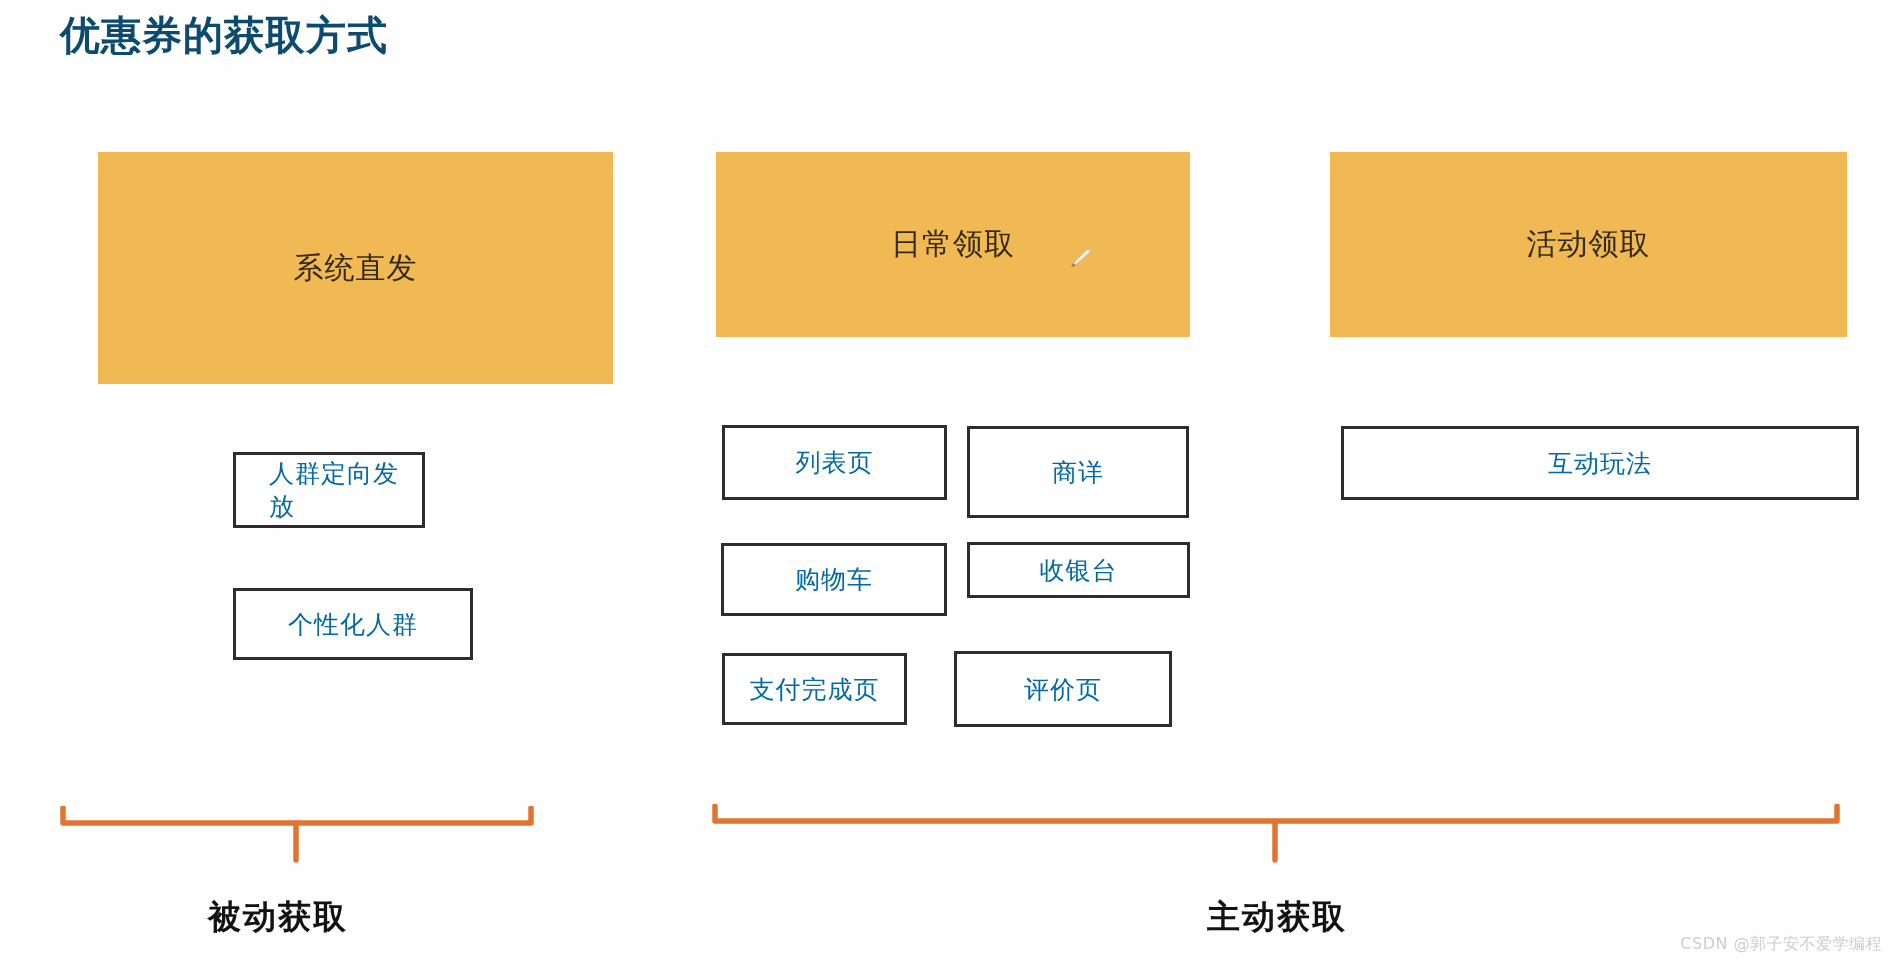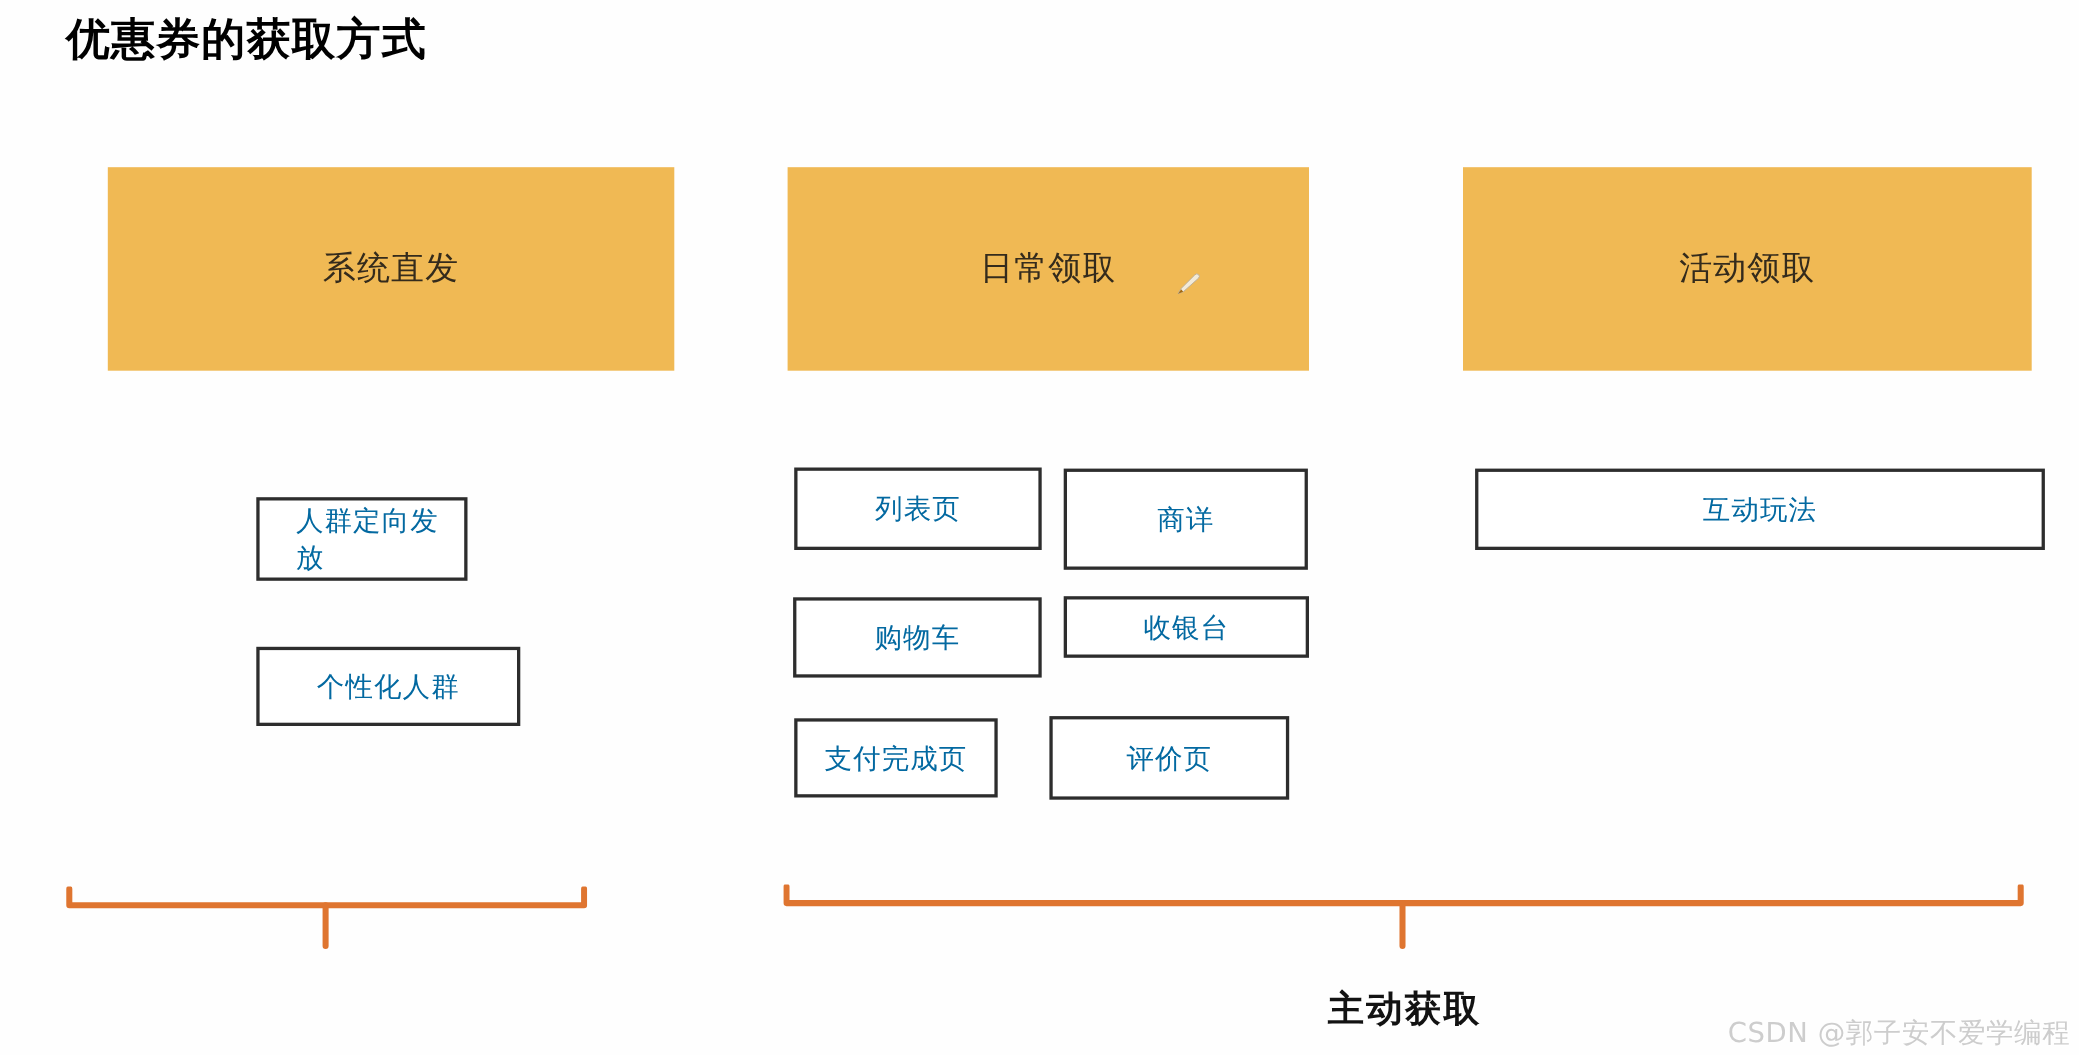--- a/index.html
+++ b/index.html
@@ -14,35 +14,35 @@
     height: 959px;
     background: #fefefe;
     overflow: hidden;
   }
   .title {
     position: absolute;
     left: 60px;
     top: 8px;
     font-size: 40px;
     font-weight: 600;
-    color: #000000;
+    color: #0c4a6e;
     letter-spacing: 1px;
     margin: 0;
   }
   .hdr {
     position: absolute;
     background: #F0B954;
     display: flex;
     align-items: center;
     justify-content: center;
     font-size: 30px;
     color: #342b1c;
     letter-spacing: 1px;
   }
-  .hdr0 { left: 98px;  top: 152px; width: 515px; height: 185px; }
+  .hdr0 { left: 98px;  top: 152px; width: 515px; height: 232px; }
   .hdr1 { left: 716px; top: 152px; width: 474px; height: 185px; }
   .hdr2 { left: 1330px; top: 152px; width: 517px; height: 185px; }
   .pen-cursor {
     position: absolute;
     left: 352px;
     top: 96px;
     width: 26px;
     height: 22px;
     pointer-events: none;
   }
@@ -78,21 +78,21 @@
     font-weight: 700;
     color: #121212;
     letter-spacing: 2px;
   }
   .gl0 { left: 160px;  top: 895px; }
   .gl1 { left: 1159px; top: 895px; }
   .watermark {
     position: absolute;
     right: 8px;
     bottom: 4px;
-    font-size: 25px;
+    font-size: 16px;
     color: #cdcdcd;
     text-shadow: 1px 1px 0 #ffffff;
     letter-spacing: 0.5px;
   }
 </style>
 </head>
 <body>
 
 <div class="canvas">
 
@@ -129,17 +129,18 @@
   <svg class="brace brace-left" width="474" height="58" viewBox="0 0 474 58">
     <path d="M3 2 L3 17 L471 17 L471 2" fill="none" stroke="#DF7530" stroke-width="5.5" stroke-linecap="round" stroke-linejoin="round"></path>
     <path d="M236 17 L236 54" fill="none" stroke="#DF7530" stroke-width="5.5" stroke-linecap="round"></path>
   </svg>
 
   <svg class="brace brace-right" width="1128" height="60" viewBox="0 0 1128 60">
     <path d="M3 2 L3 17 L1125 17 L1125 2" fill="none" stroke="#DF7530" stroke-width="5.5" stroke-linecap="round" stroke-linejoin="round"></path>
     <path d="M563 17 L563 56" fill="none" stroke="#DF7530" stroke-width="5.5" stroke-linecap="round"></path>
   </svg>
 
+  <div class="group-label gl0">被动获取</div>
   <div class="group-label gl1">主动获取</div>
 
   <div class="watermark">CSDN @郭子安不爱学编程</div>
 
 </div>
 
 </body></html>

